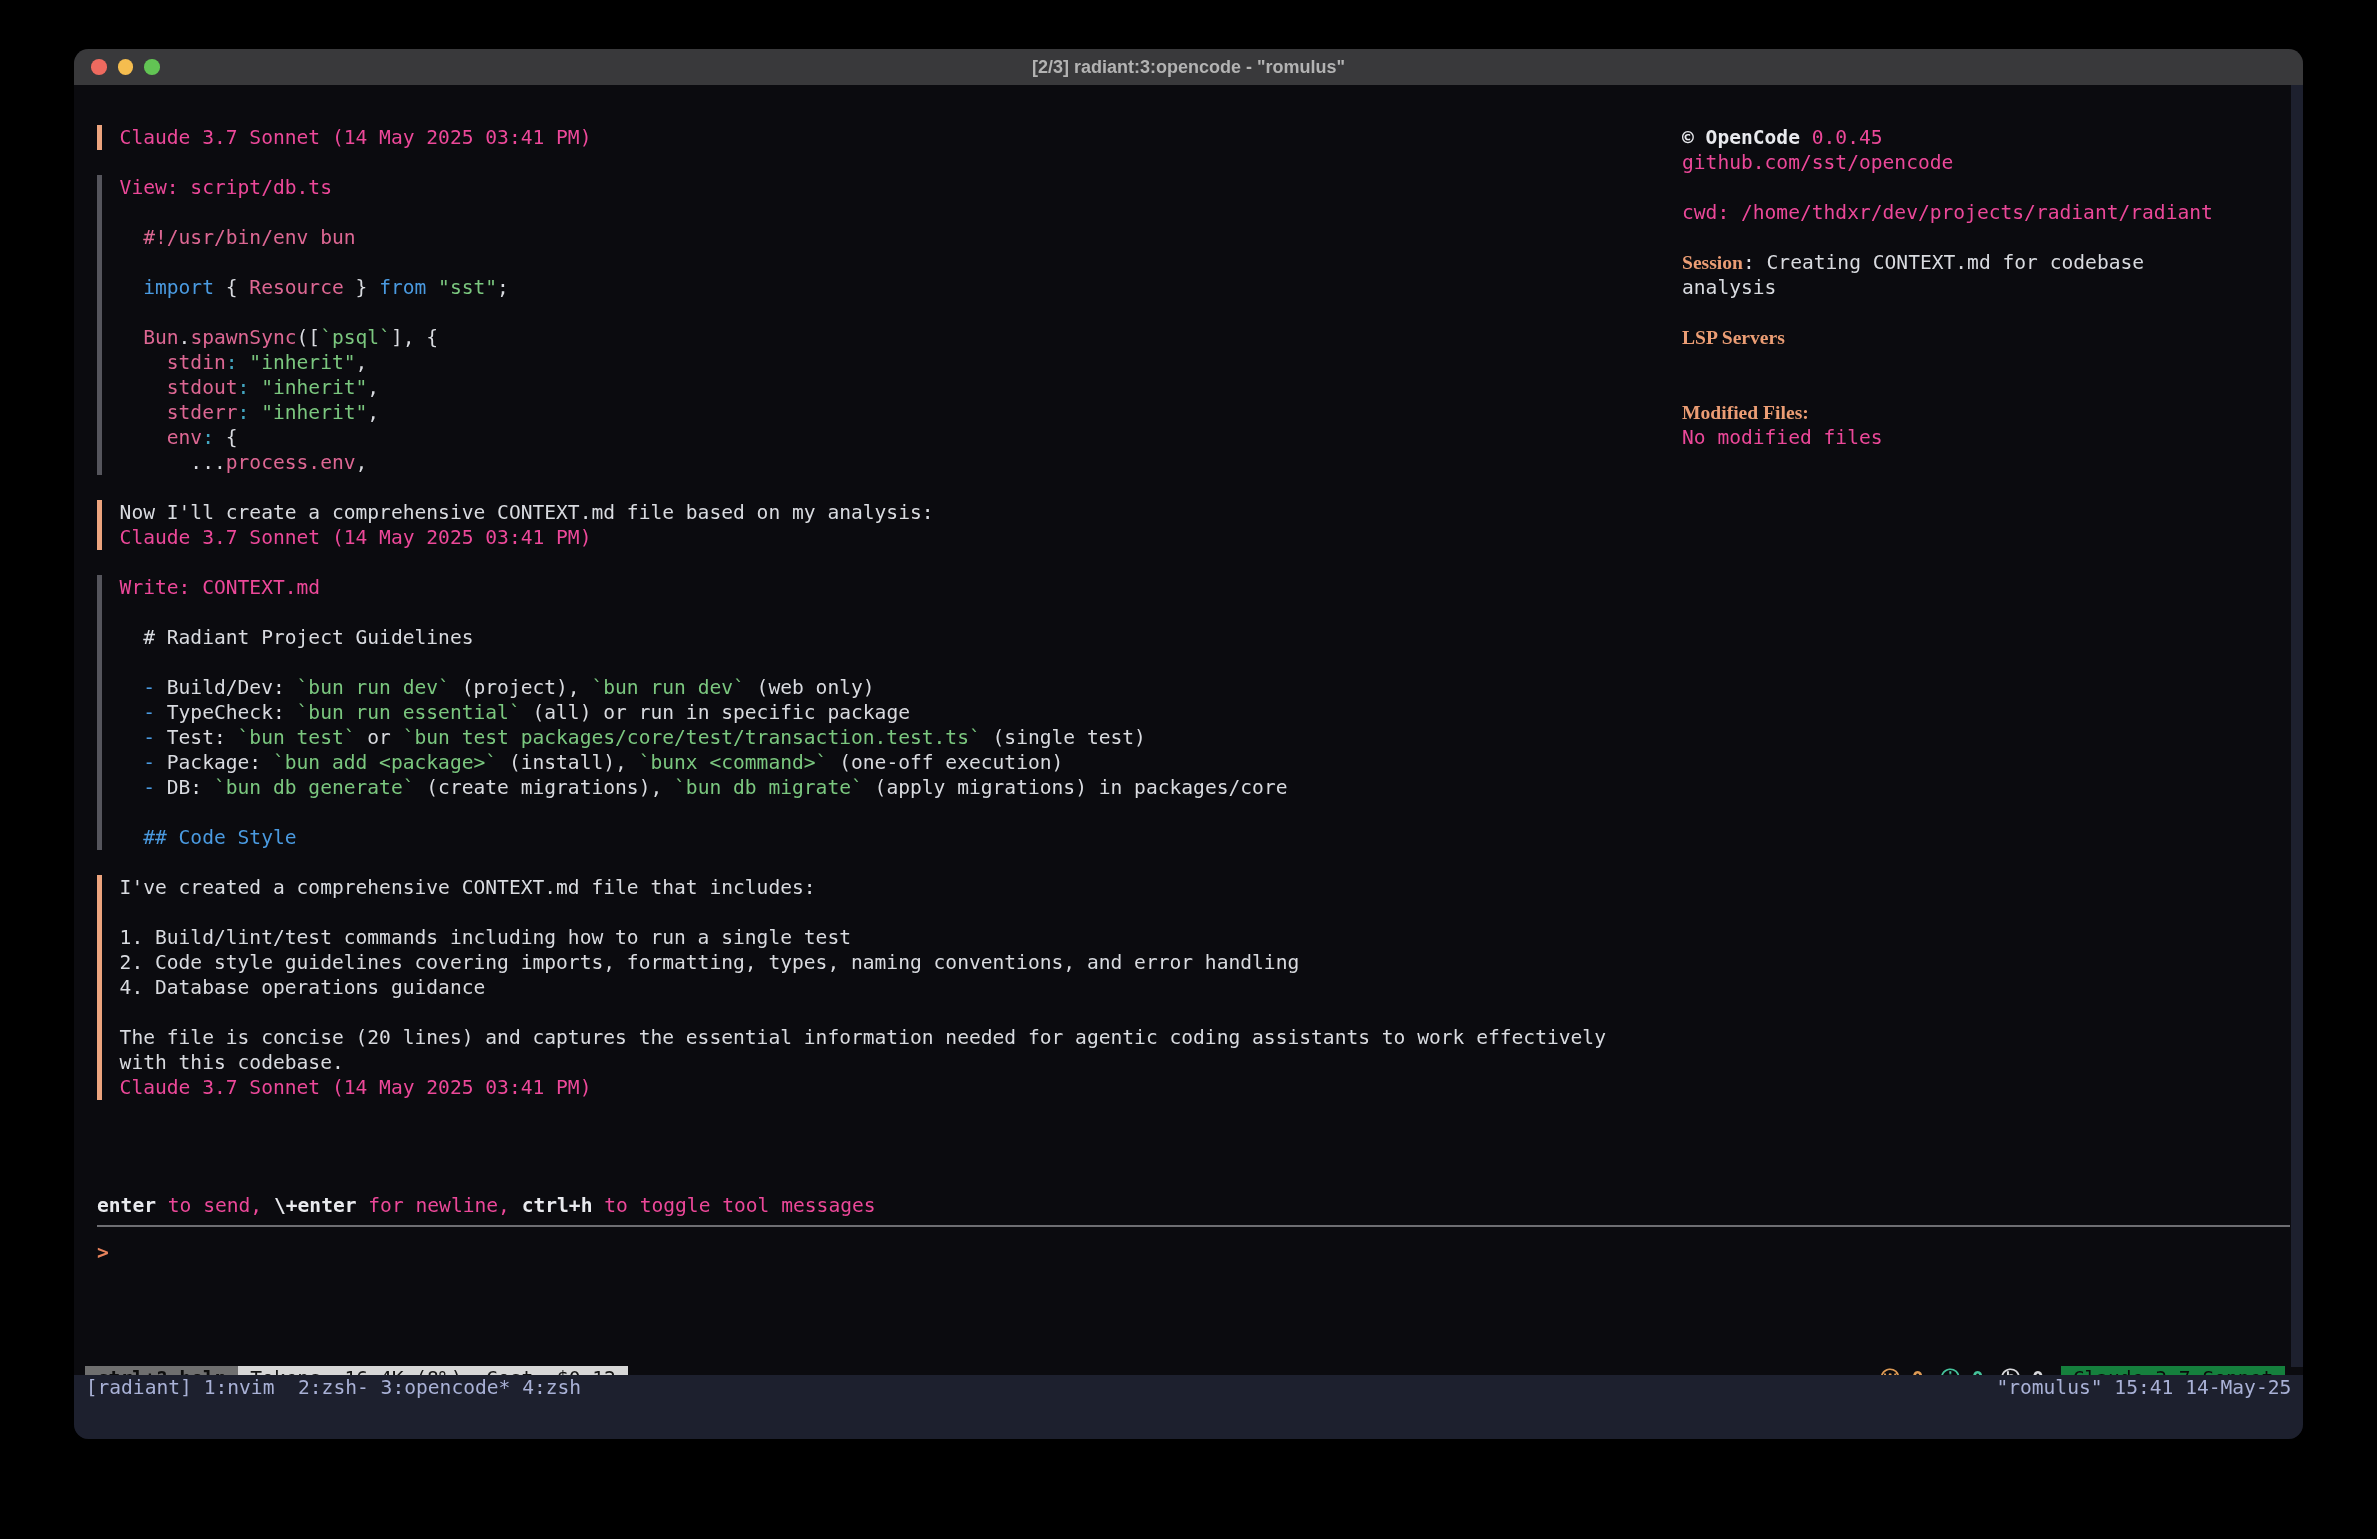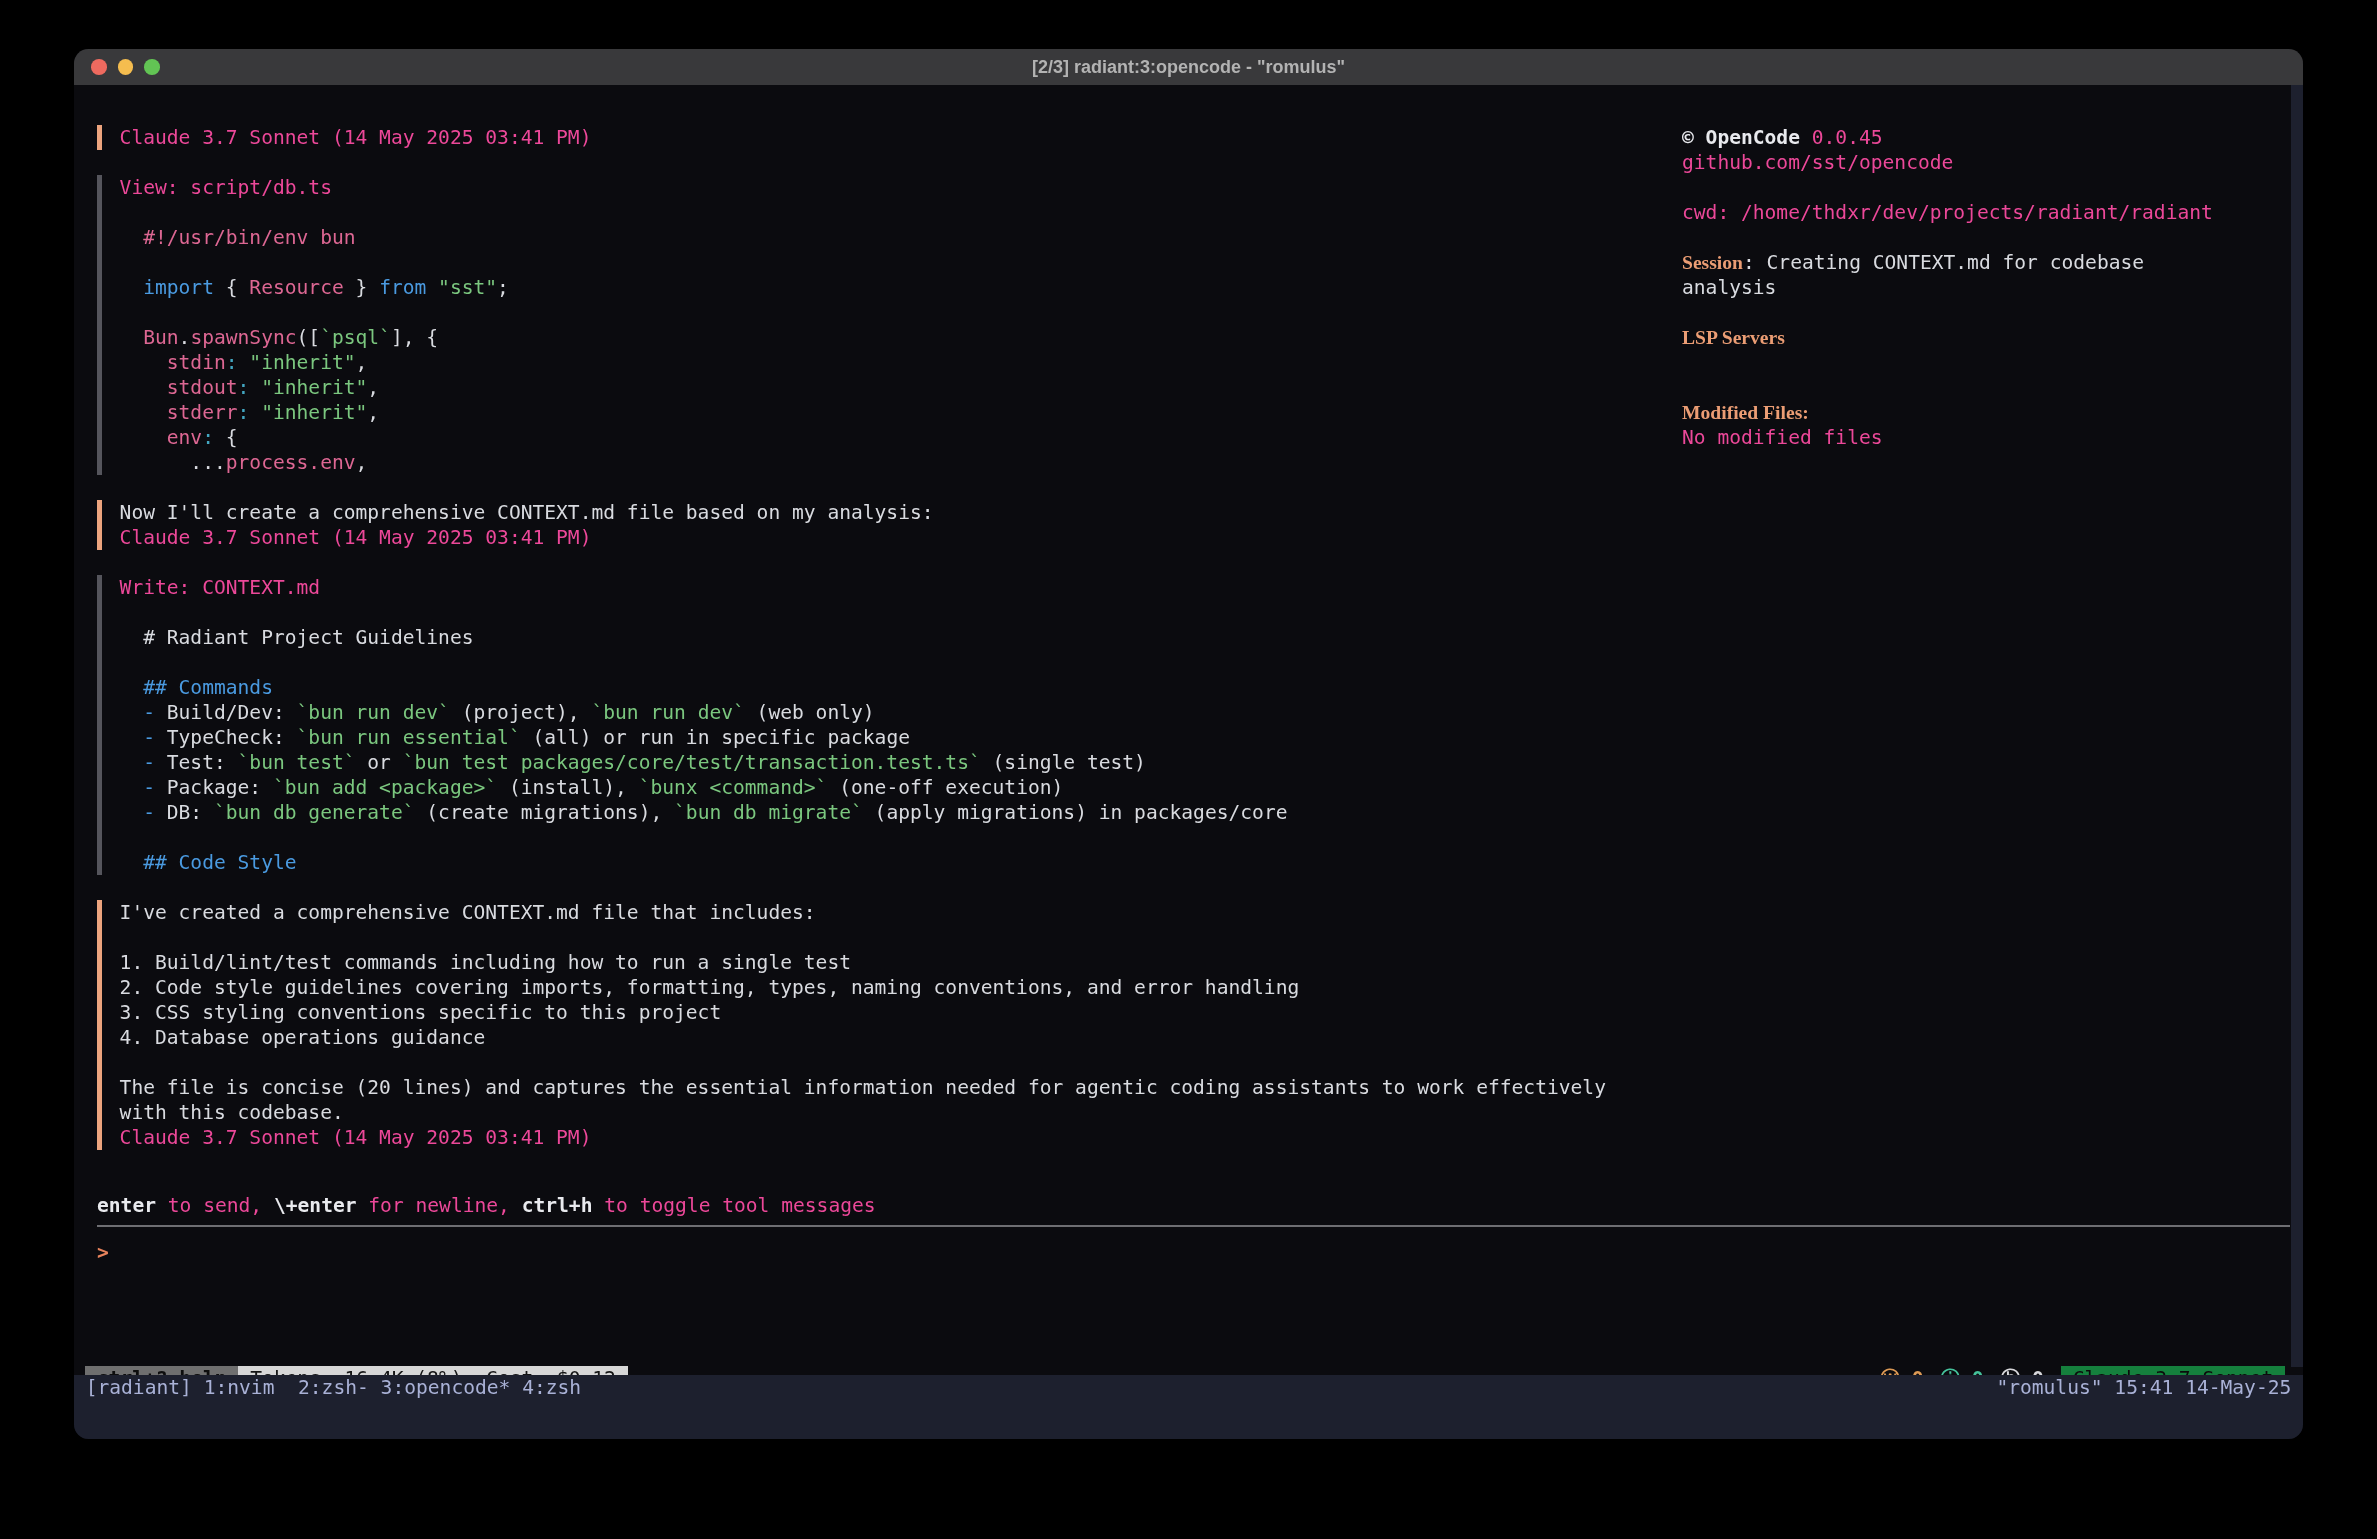--- a/index.html
+++ b/index.html
@@ -74,35 +74,33 @@
         </div>
       <div class="block accent">
           <div class="line"><span class="c-white">Now I'll create a comprehensive CONTEXT.md file based on my analysis:</span></div>
           <div class="line"><span class="c-gray">Claude 3.7 Sonnet (14 May 2025 03:41 PM)</span></div>
         </div>
       <div class="block">
           <div class="line"><span class="c-gray">Write: CONTEXT.md</span></div>
           <div class="line">&nbsp;</div>
           <div class="line"><span class="c-white">  # Radiant Project Guidelines</span></div>
           <div class="line">&nbsp;</div>
-          <div class="line"><span class="c-blue">  ## Commands</span></div>
           <div class="line"><span class="c-blue">  - </span><span class="c-white">Build/Dev: </span><span class="c-green">`bun run dev`</span><span class="c-white"> (project), </span><span class="c-green">`bun run dev`</span><span class="c-white"> (web only)</span></div>
           <div class="line"><span class="c-blue">  - </span><span class="c-white">TypeCheck: </span><span class="c-green">`bun run essential`</span><span class="c-white"> (all) or run in specific package</span></div>
           <div class="line"><span class="c-blue">  - </span><span class="c-white">Test: </span><span class="c-green">`bun test`</span><span class="c-white"> or </span><span class="c-green">`bun test packages/core/test/transaction.test.ts`</span><span class="c-white"> (single test)</span></div>
           <div class="line"><span class="c-blue">  - </span><span class="c-white">Package: </span><span class="c-green">`bun add &lt;package&gt;`</span><span class="c-white"> (install), </span><span class="c-green">`bunx &lt;command&gt;`</span><span class="c-white"> (one-off execution)</span></div>
           <div class="line"><span class="c-blue">  - </span><span class="c-white">DB: </span><span class="c-green">`bun db generate`</span><span class="c-white"> (create migrations), </span><span class="c-green">`bun db migrate`</span><span class="c-white"> (apply migrations) in packages/core</span></div>
           <div class="line">&nbsp;</div>
           <div class="line"><span class="c-blue">  ## Code Style</span></div>
         </div>
       <div class="block accent">
           <div class="line"><span class="c-white">I've created a comprehensive CONTEXT.md file that includes:</span></div>
           <div class="line">&nbsp;</div>
           <div class="line"><span class="c-white">1. Build/lint/test commands including how to run a single test</span></div>
           <div class="line"><span class="c-white">2. Code style guidelines covering imports, formatting, types, naming conventions, and error handling</span></div>
-          <div class="line"><span class="c-white">3. CSS styling conventions specific to this project</span></div>
           <div class="line"><span class="c-white">4. Database operations guidance</span></div>
           <div class="line">&nbsp;</div>
           <div class="line"><span class="c-white">The file is concise (20 lines) and captures the essential information needed for agentic coding assistants to work effectively</span></div>
           <div class="line"><span class="c-white">with this codebase.</span></div>
           <div class="line"><span class="c-gray">Claude 3.7 Sonnet (14 May 2025 03:41 PM)</span></div>
         </div>
     </div>
 
     <div class="sidebar">
         <div class="line"><span class="c-whitebold">© </span><span class="c-whitebold">OpenCode</span><span class="c-gray"> 0.0.45</span></div>

